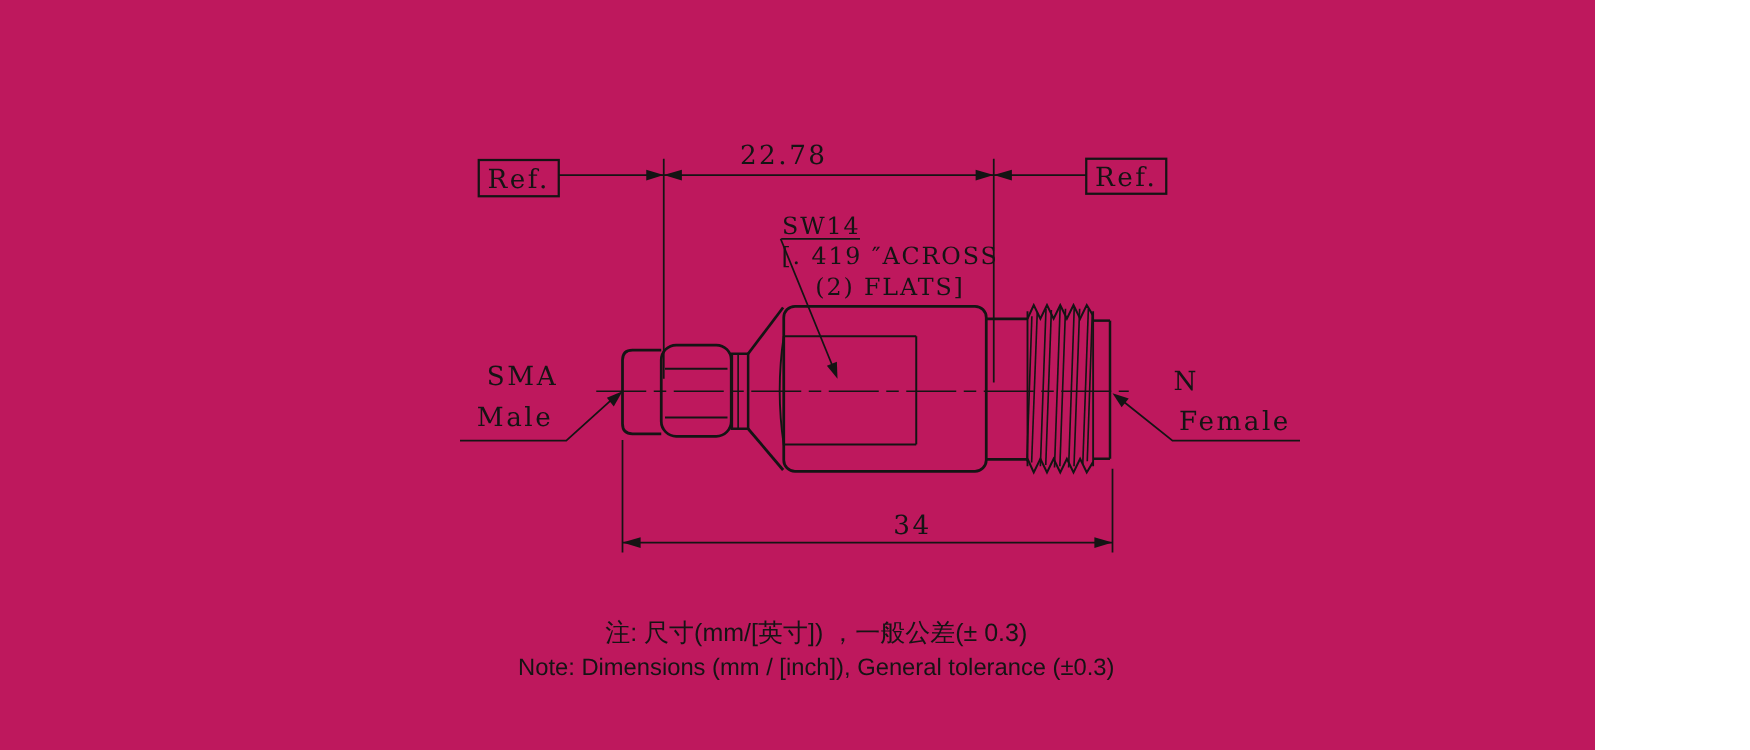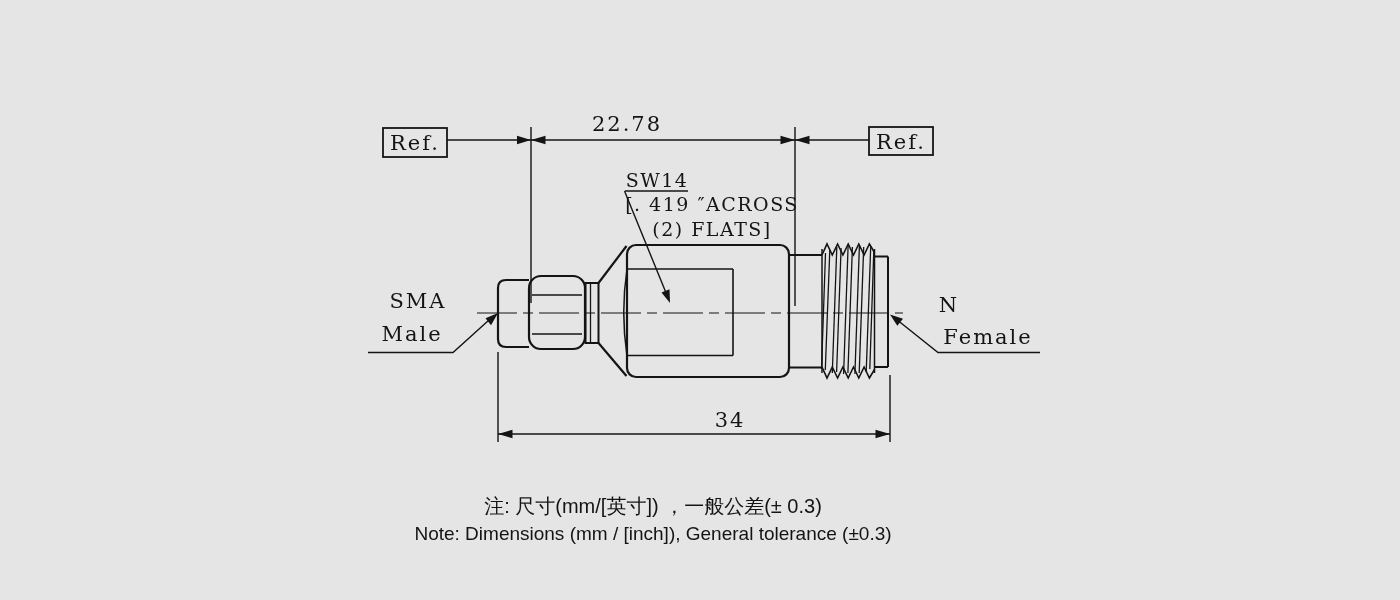--- a/index.html
+++ b/index.html
@@ -1,16 +1,16 @@
 <!DOCTYPE html>
 <html><head>
 <meta charset="utf-8">
 <style>
   html,body{margin:0;padding:0;background:#ffffff;}
-  .stage{position:relative;width:1400px;height:600px;background:#e5e5e5;overflow:hidden;
+  .stage{position:relative;width:1276px;height:600px;background:#be185d;overflow:hidden;
          font-family:"DejaVu Serif","Liberation Serif",serif;}
   svg{display:block;}
   text{fill:#141414;}
   .cad{font-family:"DejaVu Serif","Liberation Serif",serif;letter-spacing:2px;}
   .cad-s{font-family:"DejaVu Serif","Liberation Serif",serif;letter-spacing:1.5px;}
   .note{font-family:"Liberation Sans","DejaVu Sans",sans-serif;letter-spacing:0px;}
 </style>
 </head>
 <body>
 

